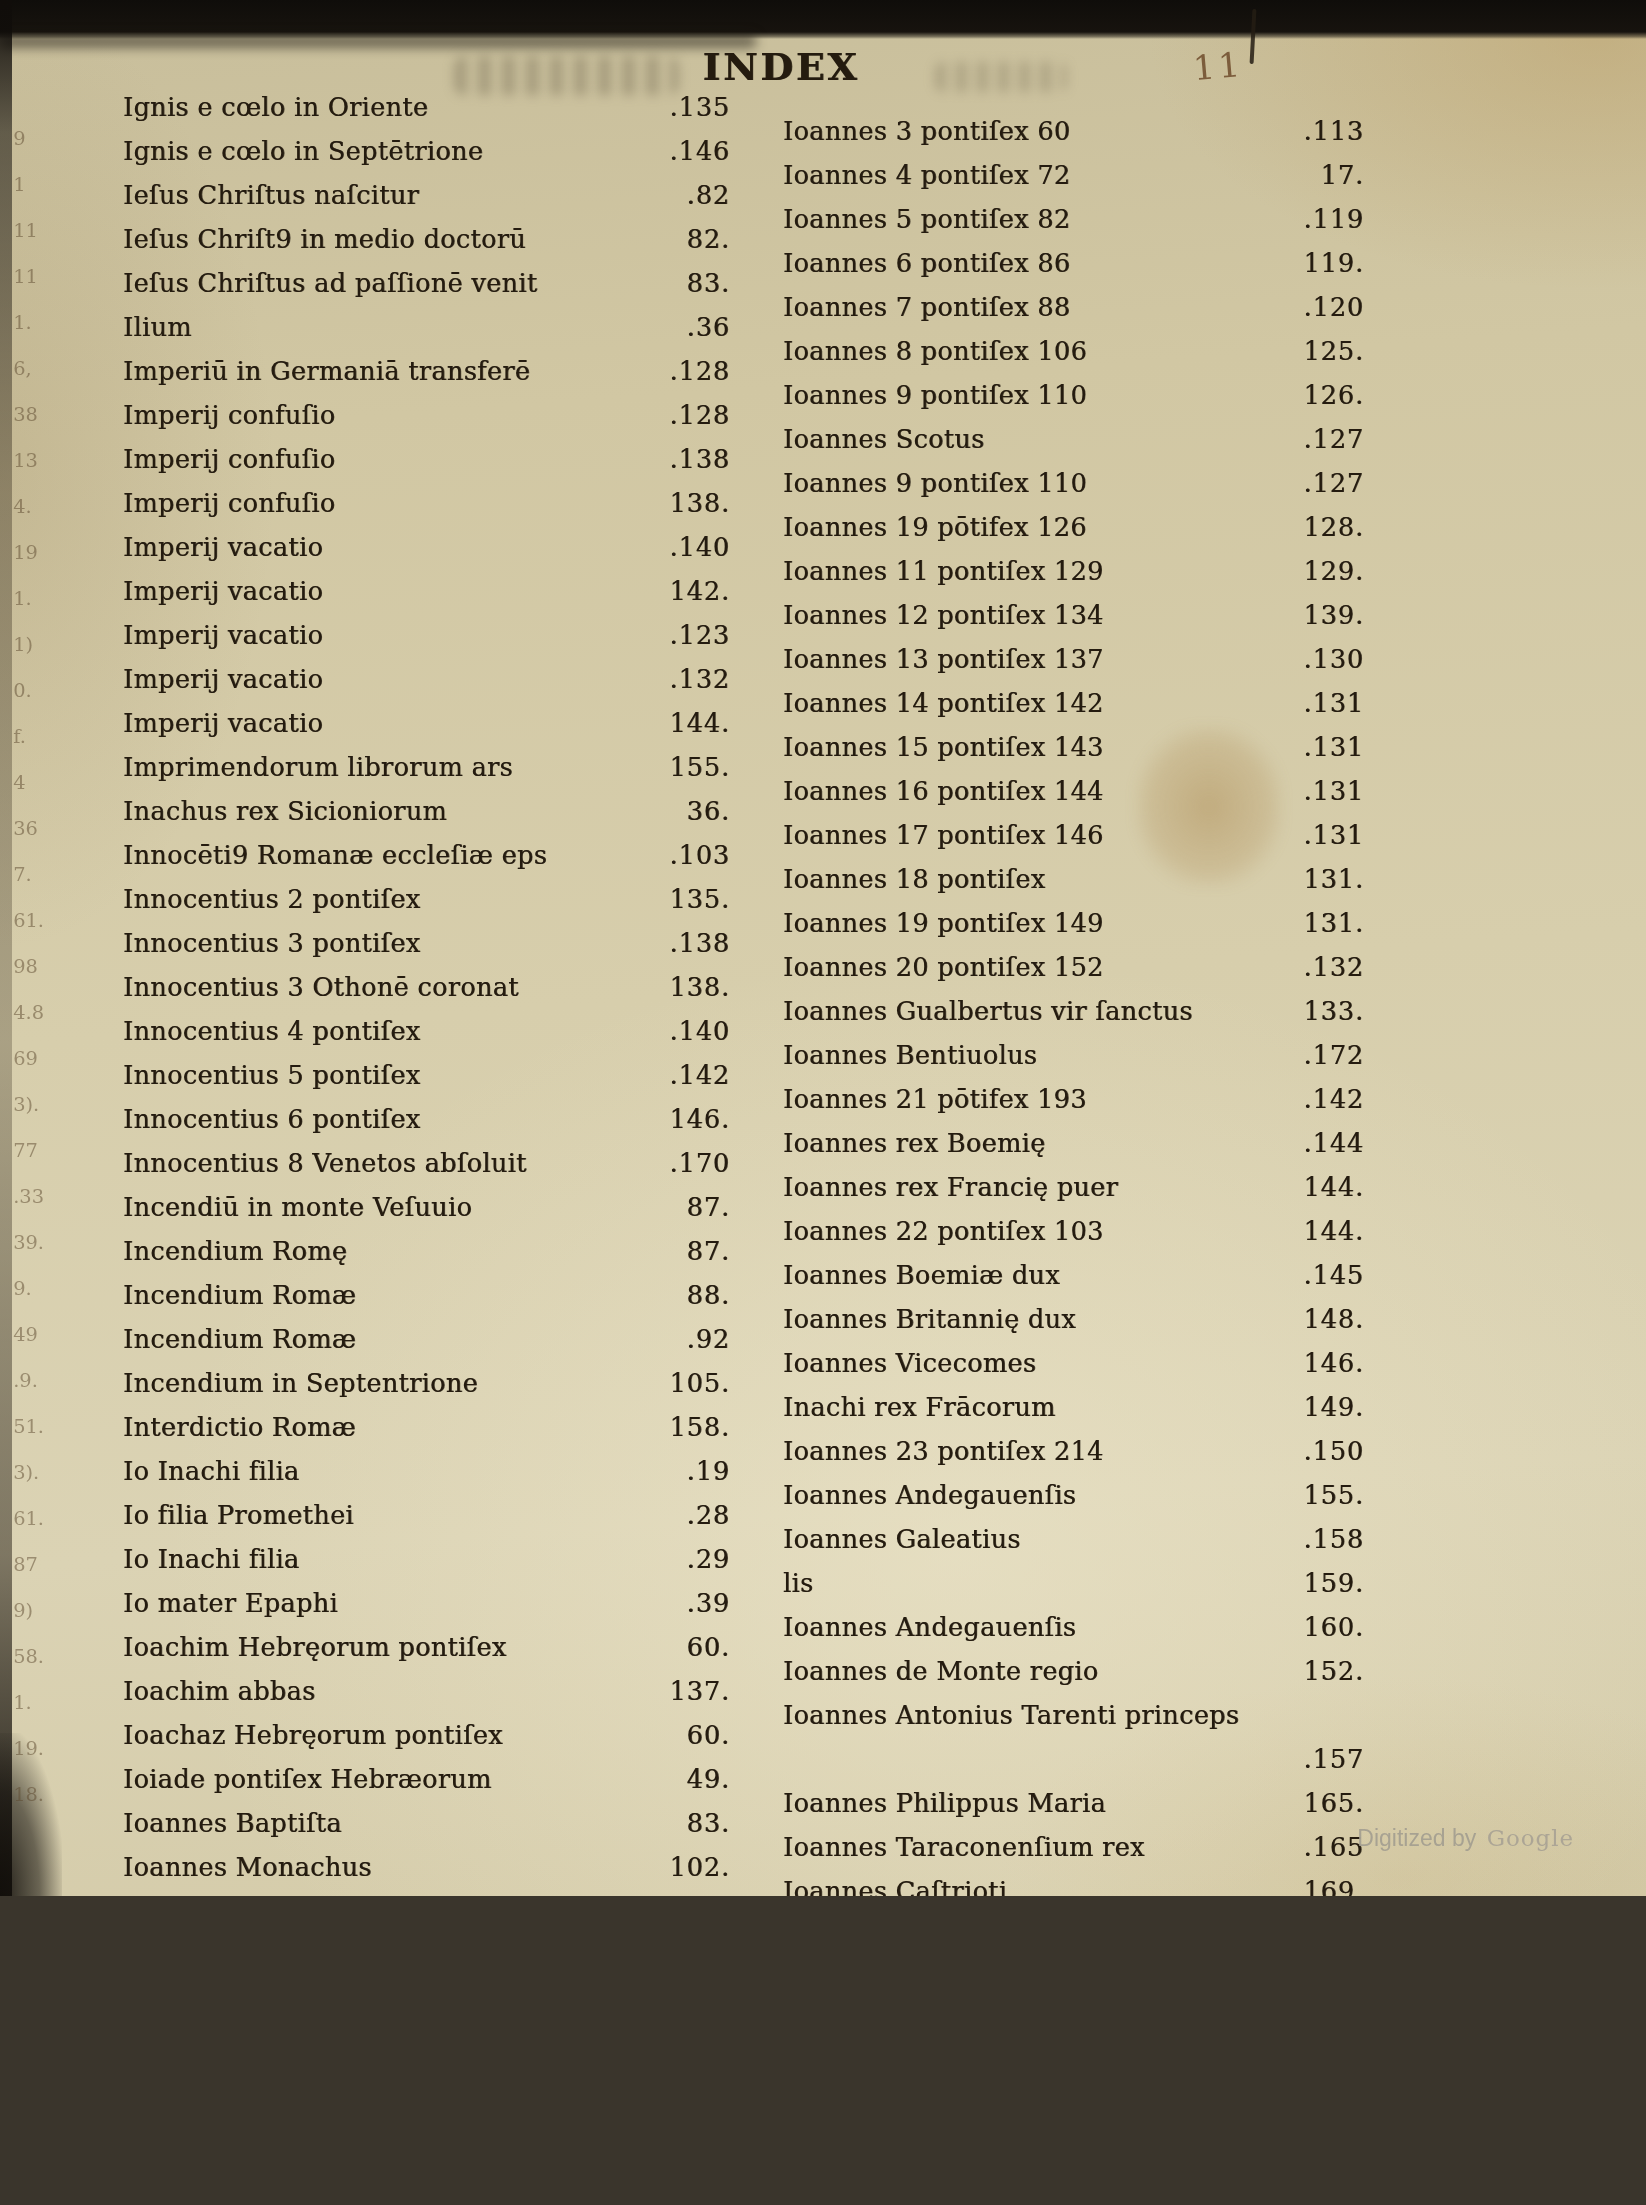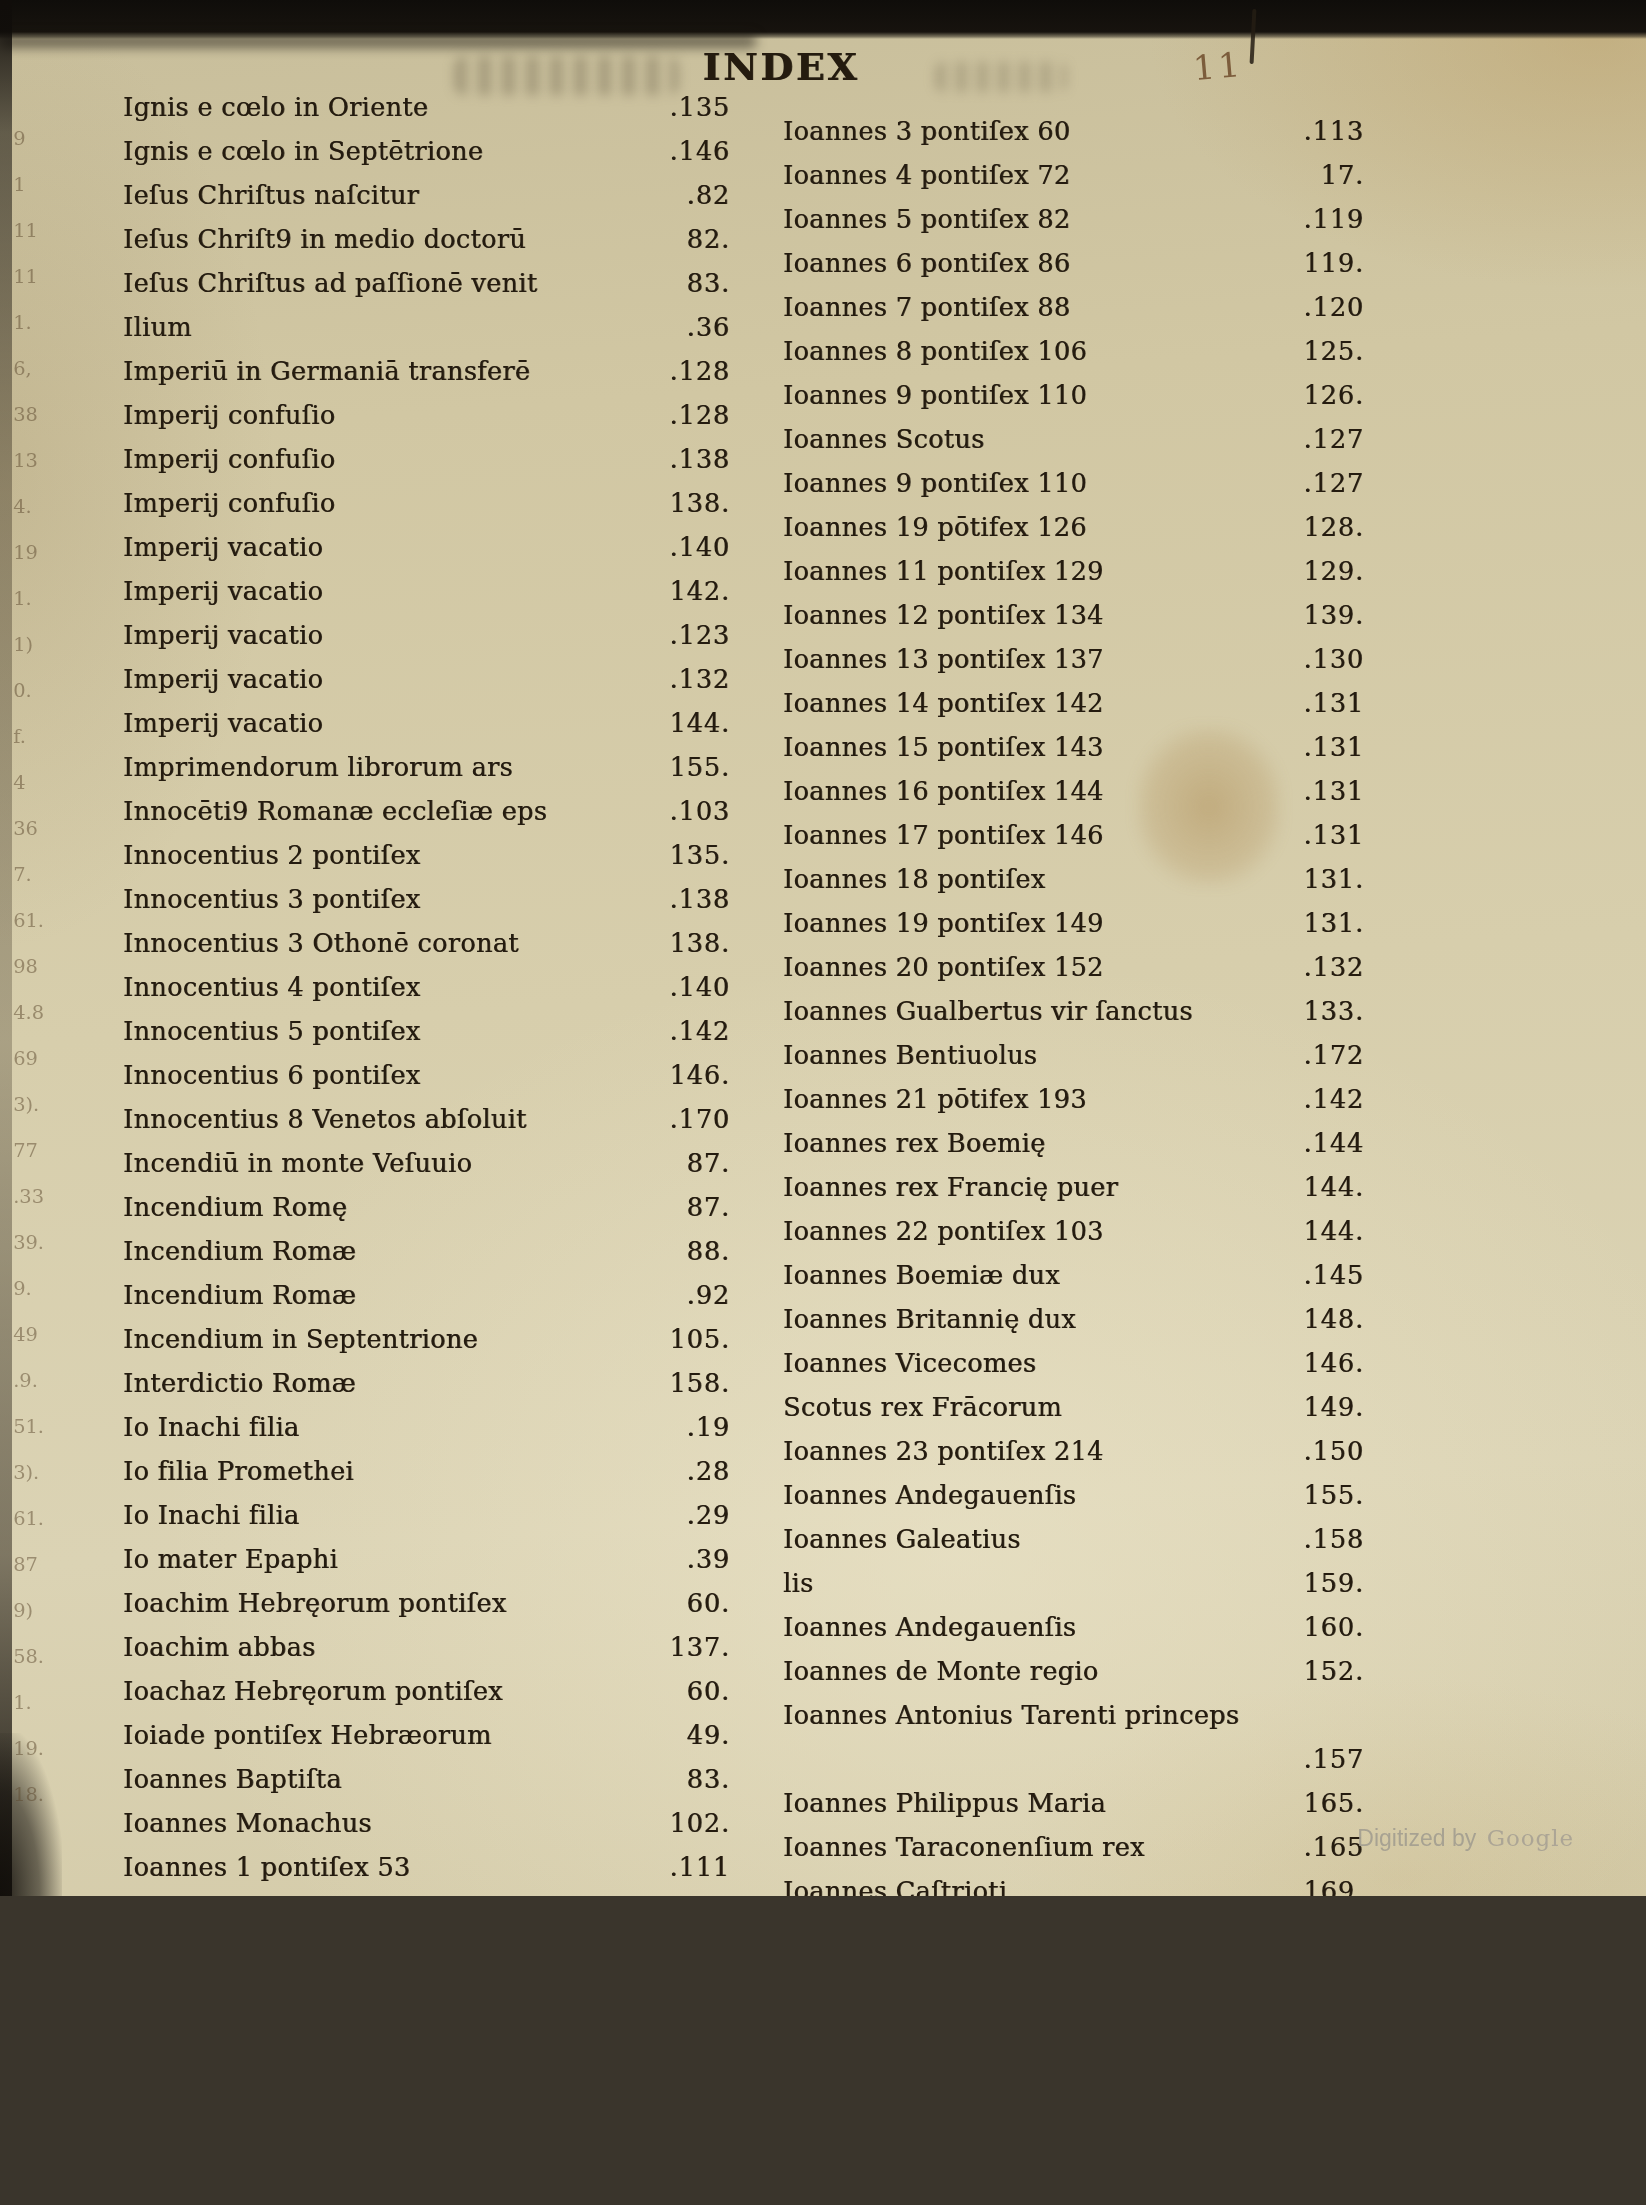--- a/index.html
+++ b/index.html
@@ -178,20 +178,24 @@
       </div>
       <div class="entry">
         <span class="lbl">Imperij vacatio</span>
         <span class="pg">144.</span>
       </div>
       <div class="entry">
         <span class="lbl">Imprimendorum librorum ars</span>
         <span class="pg">155.</span>
       </div>
       <div class="entry">
+        <span class="lbl">Inachus rex Sicioniorum</span>
+        <span class="pg">36.</span>
+      </div>
+      <div class="entry">
         <span class="lbl">Innocēti9 Romanæ eccleſiæ eps</span>
         <span class="pg">.103</span>
       </div>
       <div class="entry">
         <span class="lbl">Innocentius 2 pontiſex</span>
         <span class="pg">135.</span>
       </div>
       <div class="entry">
         <span class="lbl">Innocentius 3 pontiſex</span>
         <span class="pg">.138</span>
@@ -400,21 +404,21 @@
       </div>
       <div class="entry">
         <span class="lbl">Ioannes Britannię dux</span>
         <span class="pg">148.</span>
       </div>
       <div class="entry">
         <span class="lbl">Ioannes Vicecomes</span>
         <span class="pg">146.</span>
       </div>
       <div class="entry">
-        <span class="lbl">Scotus rex Frācorum</span>
+        <span class="lbl">Inachi rex Frācorum</span>
         <span class="pg">149.</span>
       </div>
       <div class="entry">
         <span class="lbl">Ioannes 23 pontiſex 214</span>
         <span class="pg">.150</span>
       </div>
       <div class="entry">
         <span class="lbl">Ioannes Andegauenſis</span>
         <span class="pg">155.</span>
       </div>

